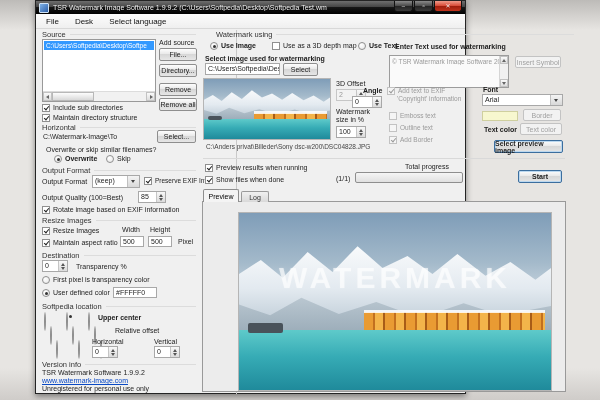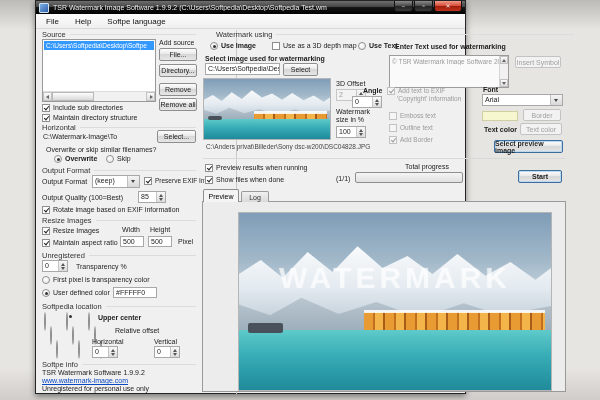--- a/index.html
+++ b/index.html
@@ -133,22 +133,22 @@
     <span id="title">TSR Watermark Image Software 1.9.9.2 (C:\Users\Softpedia\Desktop\Softpedia Test.wm</span>
   </div>
   <div id="winbtns">
     <span class="wb g">–</span>
     <span class="wb g">▫</span>
     <span class="wb r">✕</span>
   </div>
 
   <div class="abs" id="menubar">
     <span class="mi">File</span>
-    <span class="mi">Help</span>
-    <span class="mi">Softpe language</span>
+    <span class="mi">Desk</span>
+    <span class="mi">Select language</span>
   </div>
 
   <div class="abs" id="vdiv"></div>
 </div>
 
 
 <div class="abs cap" style="left:42px;top:30px;width:154px;">Source</div>
 
 <div class="abs" id="srclist" style="left:42px;top:39px;width:114px;height:63px;">
   <div class="sel-item">C:\Users\Softpedia\Desktop\Softpe</div>
@@ -219,21 +219,21 @@
 <div class="abs t7" style="left:122px;top:226px;">Width</div>
 <div class="abs t7" style="left:150px;top:226px;">Height</div>
 <div class="abs row" style="left:42px;top:239px;">
   <span class="cb on"></span>
   <span class="t7">Maintain aspect ratio</span>
 </div>
 <div class="abs field" style="left:120px;top:236px;width:24px;height:11px;">500</div>
 <div class="abs field" style="left:148px;top:236px;width:24px;height:11px;">500</div>
 <div class="abs t7" style="left:178px;top:238px;">Pixel</div>
 
-<div class="abs cap" style="left:42px;top:251px;width:154px;">Unregistered</div>
+<div class="abs cap" style="left:42px;top:251px;width:154px;">Destination</div>
 <div class="abs spin" style="left:42px;top:260px;width:26px;height:12px;">
   <span class="v">0</span>
   <span class="ud">
       <i class="u"></i>
       <i class="d"></i>
     </span>
 </div>
 <div class="abs t7" style="left:76px;top:263px;">Transparency %</div>
 <div class="abs row" style="left:42px;top:276px;">
   <span class="rb"></span>
@@ -267,21 +267,21 @@
     </span>
 </div>
 <div class="abs spin" style="left:154px;top:346px;width:26px;height:12px;">
   <span class="v">0</span>
   <span class="ud">
       <i class="u"></i>
       <i class="d"></i>
     </span>
 </div>
 
-<div class="abs cap" style="left:42px;top:360px;width:154px;">Softpe info</div>
+<div class="abs cap" style="left:42px;top:360px;width:154px;">Version info</div>
 <div class="abs t7" style="left:42px;top:369px;">TSR Watermark Software 1.9.9.2</div>
 <div class="abs link" style="left:42px;top:377px;">www.watermark-image.com</div>
 <div class="abs t7" style="left:42px;top:385px;">Unregistered for personal use only</div>
 
 
 <div class="abs cap" style="left:216px;top:30px;width:358px;">Watermark using</div>
 
 <div class="abs row" style="left:210px;top:42px;">
   <span class="rb on"></span>
   <span class="t7 b">Use Image</span>

